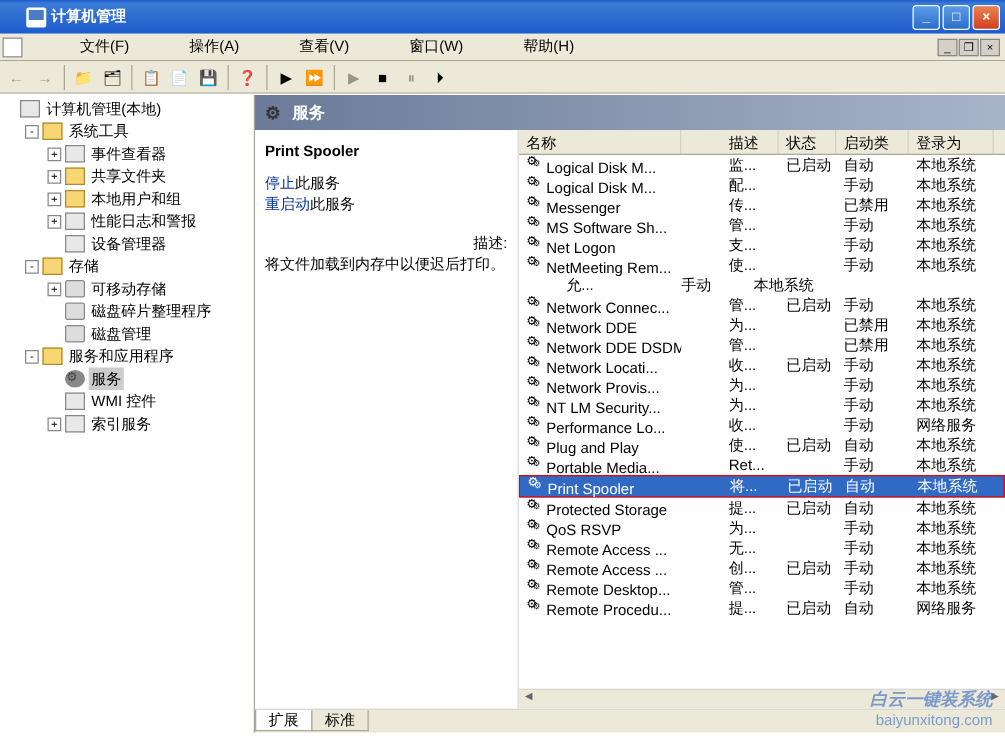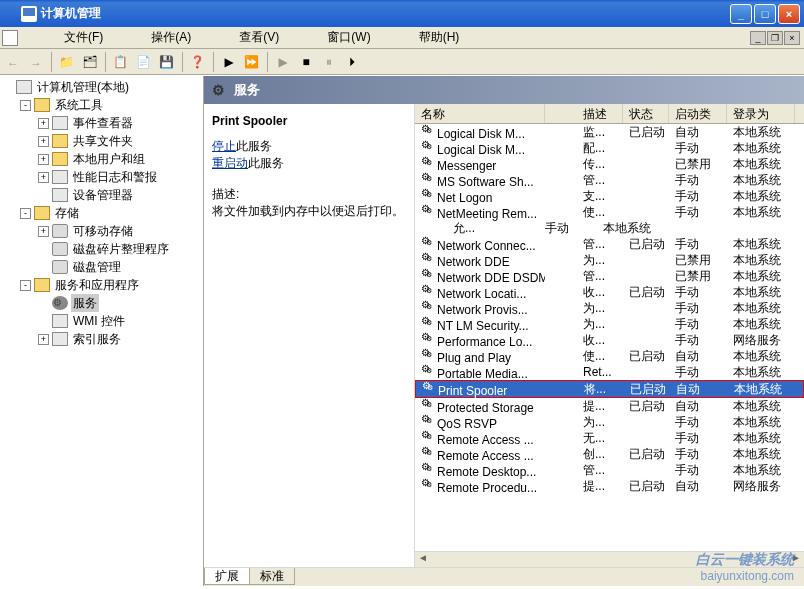--- a/index.html
+++ b/index.html
@@ -51,22 +51,22 @@
 
 .right-panel { flex: 1; display: flex; flex-direction: column; }
 .right-header { height: 28px; background: linear-gradient(90deg, #6a7a98, #a8b4c8); color: #fff; display: flex; align-items: center; padding-left: 8px; font-size: 13px; font-weight: bold; }
 .right-header-icon { width: 16px; height: 16px; margin-right: 6px; position: relative; }
 .gears-icon::before { content: "⚙"; font-size: 14px; color: #333; position: absolute; }
 
 .right-body { flex: 1; display: flex; overflow: hidden; }
 
 .detail-pane { width: 210px; padding: 10px 8px; font-size: 12px; }
 .detail-title { font-weight: bold; margin-bottom: 10px; }
-.detail-link { color: #003399; text-decoration: underline; cursor: pointer; line-height: 16px; }
-.detail-desc-label { margin-top: 14px; }
+.detail-link { color: #003399; cursor: pointer; line-height: 16px; }
+.detail-desc-label { margin-top: 14px; text-align: right; }
 .detail-desc { line-height: 16px; }
 
 .list-pane { flex: 1; border-left: 1px solid #d8d8d8; display: flex; flex-direction: column; overflow: hidden; }
 .list-header { display: flex; background: #ece9d8; height: 20px; border-bottom: 1px solid #aca899; flex-shrink: 0; }
 .list-header .col { border-right: 1px solid #d4d0c8; font-size: 12px; padding: 2px 6px; cursor: pointer; overflow: hidden; }
 .list-rows { flex: 1; overflow-y: scroll; overflow-x: hidden; font-size: 12px; }
 .list-row { display: flex; height: 16px; align-items: center; cursor: pointer; }
 .list-row .cell { padding: 0 6px; overflow: hidden; white-space: nowrap; }
 .list-row.selected { background: #316ac5; color: #fff; border: 1px solid #e00; box-sizing: border-box; height: 18px; }
 .svc-icon { width: 14px; height: 14px; margin-right: 2px; display: inline-block; position: relative; }

